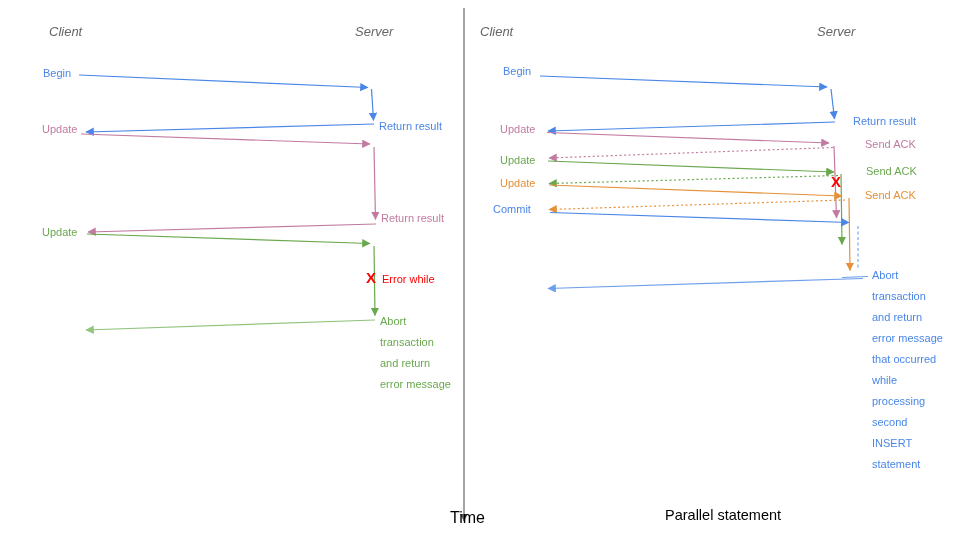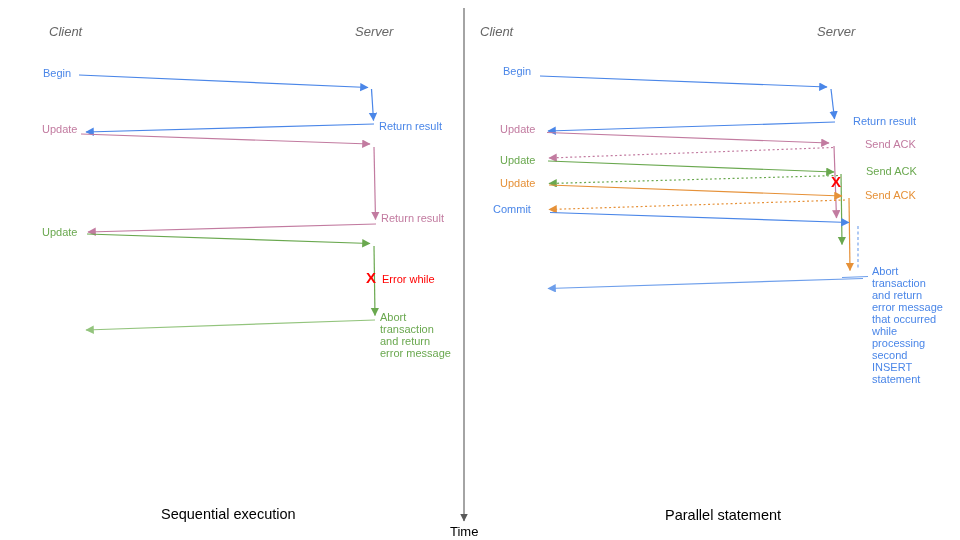--- a/index.html
+++ b/index.html
@@ -25,21 +25,21 @@
     white-space:nowrap;
   }
   .title{
     position:absolute;
     font-size:14.5px;
     color:#000000;
     white-space:nowrap;
   }
   .multiline{
     white-space:pre-line;
-    line-height:12px;
+    line-height:21px;
   }
   .xmark{
     position:absolute;
     font-size:15px;
     font-weight:bold;
     color:#ff0000;
     line-height:15px;
   }
   .c-blue{color:#4a86e8;}
   .c-pink{color:#c27ba0;}
@@ -124,21 +124,20 @@
   <div class="lbl c-green" style="left:42px;top:226px;">Update</div>
 
   <div class="xmark" style="left:366px;top:270px;">X</div>
   <div class="lbl c-red" style="left:382px;top:273px;">Error while</div>
 
   <div class="lbl c-green multiline" style="left:380px;top:311px;">Abort
 transaction
 and return
 error message</div>
 
-  <div class="title" style="left:161px;top:506px;">Sequential execution</div>
 
   <div class="hdr" style="left:480px;top:24px;">Client</div>
   <div class="hdr" style="left:817px;top:24px;">Server</div>
 
   <div class="lbl c-blue" style="left:503px;top:65px;">Begin</div>
   <div class="lbl c-blue" style="left:853px;top:115px;">Return result</div>
 
   <div class="lbl c-pink" style="left:500px;top:123px;">Update</div>
   <div class="lbl c-pink" style="left:865px;top:138px;">Send ACK</div>
 
@@ -158,15 +157,15 @@
 error message
 that occurred
 while
 processing
 second
 INSERT
 statement</div>
 
   <div class="title" style="left:665px;top:507px;">Parallel statement</div>
 
-  <div class="lbl c-black" style="left:450px;top:526px;font-size:13px;">Time</div>
+  <div class="lbl c-black" style="left:450px;top:512px;font-size:16px;">Time</div>
 
 </div>
 
 </body></html>

